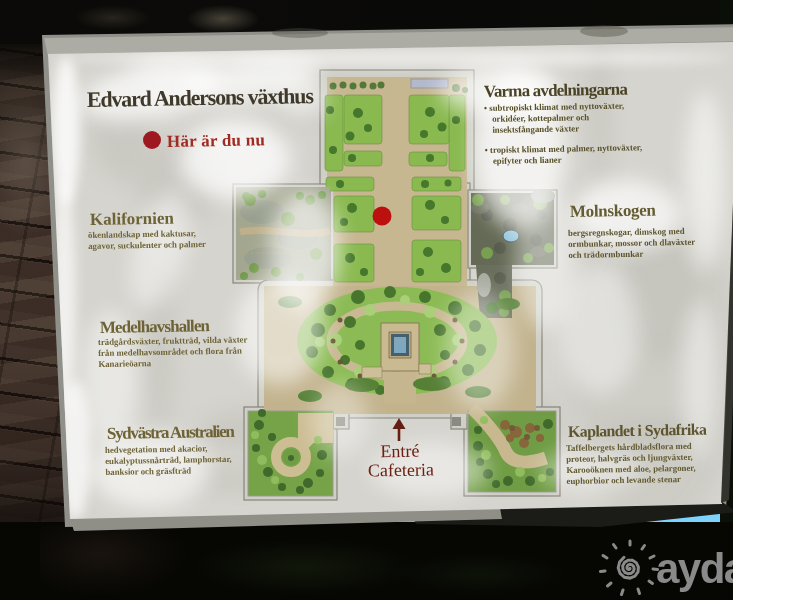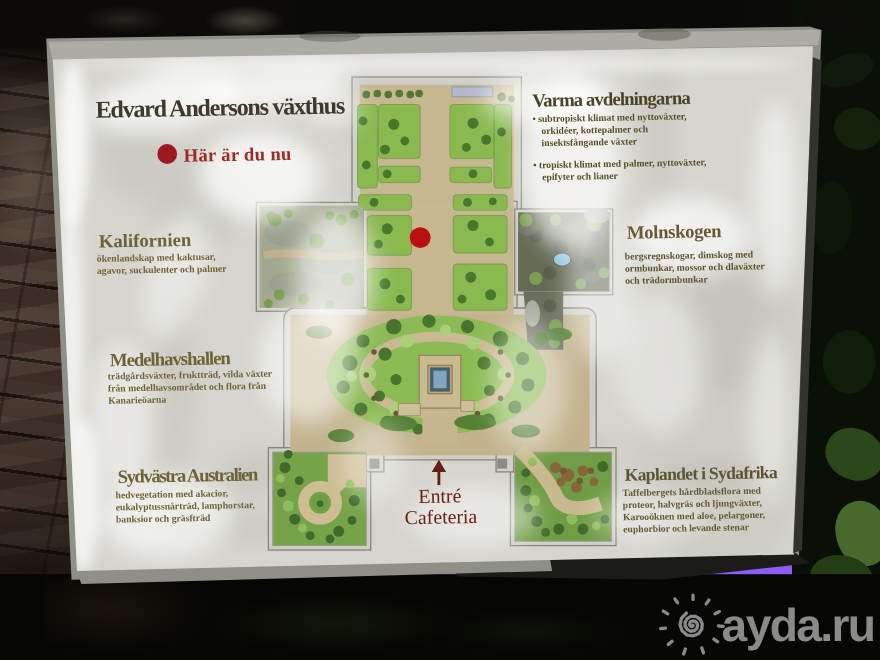--- a/index.html
+++ b/index.html
@@ -1,16 +1,16 @@
 <!DOCTYPE html>
 <html><head>
 <meta charset="utf-8">
 <style>
 html,body{margin:0;padding:0;}
-#stage{position:relative;width:800px;height:600px;overflow:hidden;background:#8b5cf6;font-family:"Liberation Serif",serif;}
+#stage{position:relative;width:733px;height:600px;overflow:hidden;background:#7dd3fc;font-family:"Liberation Serif",serif;}
 .abs{position:absolute;}
 </style>
 </head>
 <body>
 <div id="stage">
 
 <div class="abs" style="left:0;top:0;width:95px;height:600px;background:
 radial-gradient(ellipse 62px 115px at 26px 155px, rgba(142,126,110,.45), rgba(142,126,110,0) 72%),
 repeating-linear-gradient(100deg, rgba(16,11,8,.35) 0 3px, rgba(0,0,0,0) 3px 64px),
 repeating-linear-gradient(171deg, rgba(92,78,66,.28) 0 20px, rgba(28,20,16,.25) 20px 40px),

